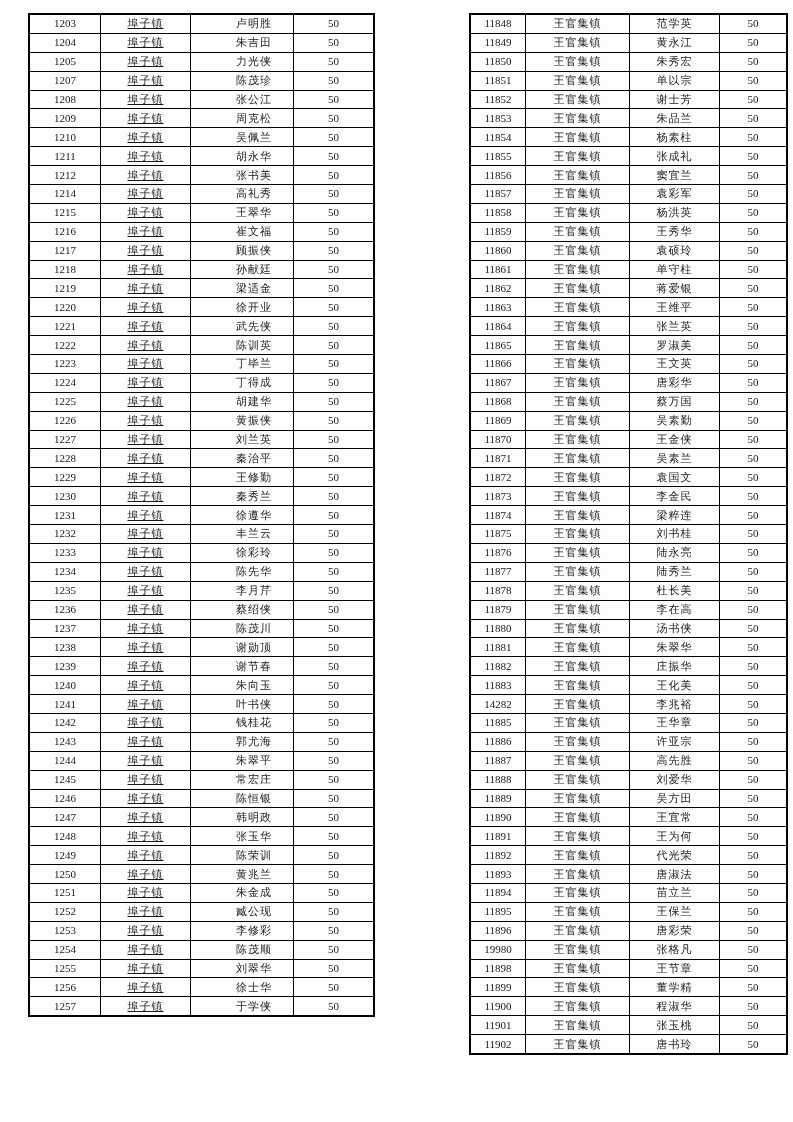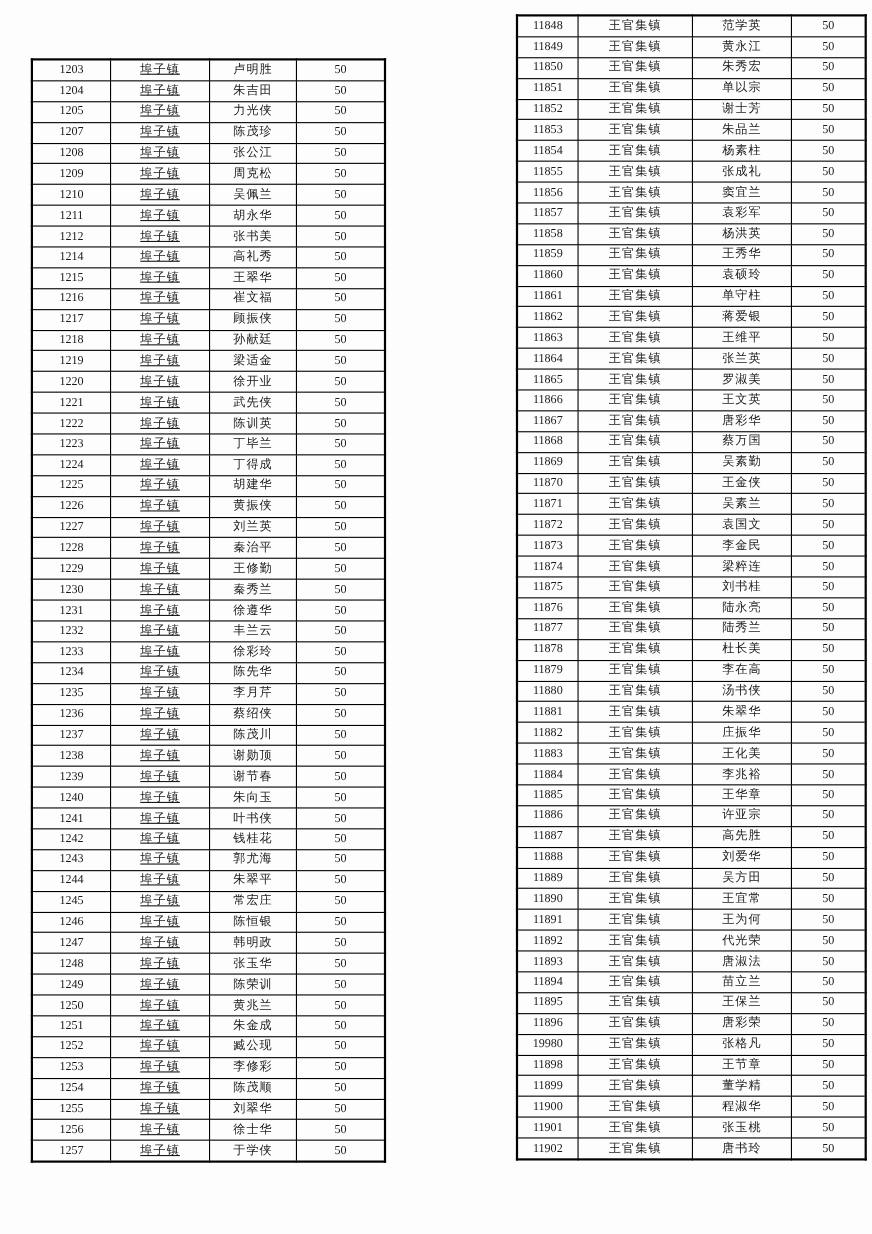--- a/index.html
+++ b/index.html
@@ -34,26 +34,26 @@
     padding: 0;
     font-size: 11px;
     line-height: 1;
     overflow: hidden;
     white-space: nowrap;
     color: #1a1a1a;
   }
   td.c-name, td.c-town { letter-spacing: 1px; }
   td.c-id, td.c-amount { font-family: "Liberation Serif", "DejaVu Serif", serif; }
 
-  #table-left  { left: 28px; margin-top: 40px; }
+  #table-left  { left: 28px; }
   #table-right { left: 437px; margin-left: 32px; }
 
   #table-left  td:nth-child(1) { width: 70px; }
   #table-left  td:nth-child(2) { width: 89px; text-decoration: underline; }
-  #table-left  td:nth-child(3) { width: 78px; }
+  #table-left  td:nth-child(3) { width: 78px; padding-left: 24px; }
   #table-left  td:nth-child(4) { width: 79px; }
 
   #table-right td:nth-child(1) { width: 54px; }
   #table-right td:nth-child(2) { width: 103px; }
   #table-right td:nth-child(3) { width: 89px; }
   #table-right td:nth-child(4) { width: 66px; }
 </style>
 </head>
 <body>
 
@@ -593,21 +593,21 @@
           <td class="c-name">庄振华</td>
           <td class="c-amount">50</td>
         </tr>
         <tr>
           <td class="c-id">11883</td>
           <td class="c-town">王官集镇</td>
           <td class="c-name">王化美</td>
           <td class="c-amount">50</td>
         </tr>
         <tr>
-          <td class="c-id">11884</td>
+          <td class="c-id">14282</td>
           <td class="c-town">王官集镇</td>
           <td class="c-name">李兆裕</td>
           <td class="c-amount">50</td>
         </tr>
         <tr>
           <td class="c-id">11885</td>
           <td class="c-town">王官集镇</td>
           <td class="c-name">王华章</td>
           <td class="c-amount">50</td>
         </tr>

